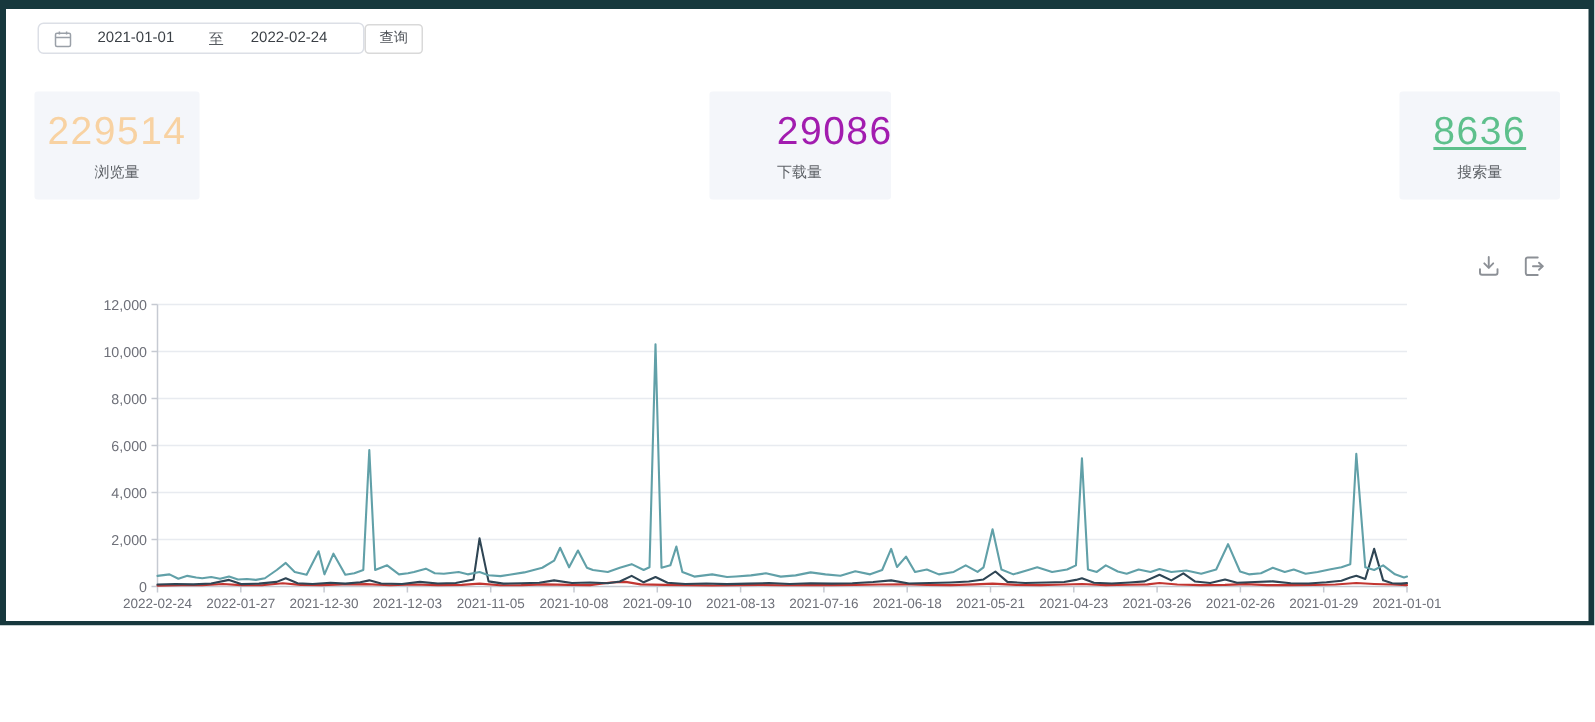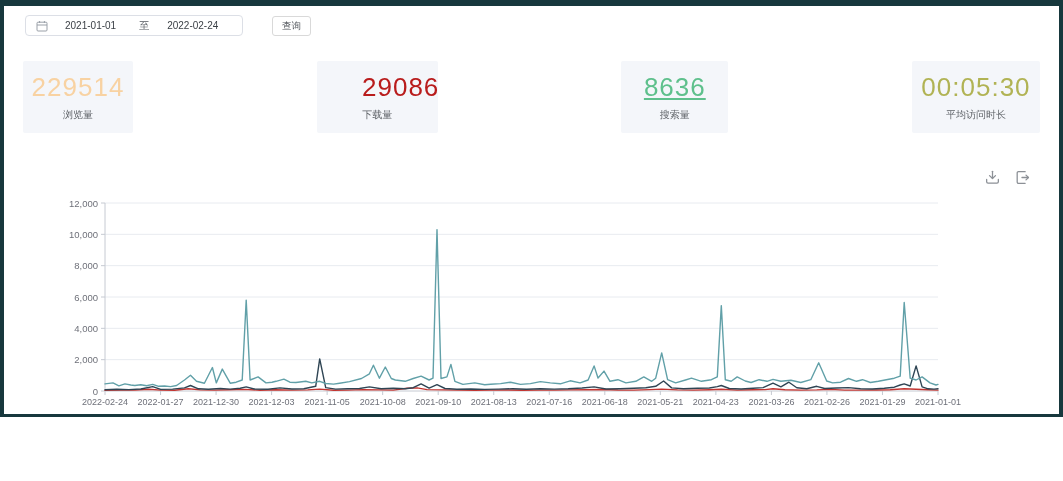--- a/index.html
+++ b/index.html
@@ -21,21 +21,21 @@
     width: 218px; height: 21px;
     border: 1px solid #dcdfe6; border-radius: 4px;
     background: #fff; display: flex; align-items: center;
     font-size: 10px; color: #3a3f45;
   }
   .cal-icon { margin-left: 10px; display: inline-flex; color: #9aa0a8; }
   .dr-start { margin-left: 17px; }
   .dr-sep  { margin-left: 23px; color: #55595f; }
   .dr-end  { margin-left: 18px; }
   .query-btn {
-    margin-left: 29px; height: 20px; padding: 0 9px;
+    margin-left: 0; height: 20px; padding: 0 9px;
     background: #fff; border: 1px solid #d9d9d9; border-radius: 3px;
     font-size: 9.5px; color: #51555b; line-height: 18px; cursor: pointer;
   }
 
   
   .stats-row { display: flex; justify-content: space-between; padding: 0 19px; margin-top: 25px; }
   .stat-card {
     height: 72px; background: #f4f6fa; border-radius: 2px;
     display: flex; flex-direction: column; align-items: center; justify-content: center;
   }
@@ -88,30 +88,26 @@
       </div>
       <button class="query-btn">查询</button>
     </div>
 
     <div class="stats-row">
       <div class="stat-card">
         <div class="stat-value" style="color: rgb(248, 210, 162);">229514</div>
         <div class="stat-label">浏览量</div>
       </div>
       <div class="stat-card">
-        <div class="stat-value" style="color: #b91c1c; margin-left: 47px;">29086</div>
+        <div class="stat-value" style="color: #a21caf; margin-left: 47px;">29086</div>
         <div class="stat-label">下载量</div>
       </div>
       <div class="stat-card">
         <div class="stat-value" style="color: rgb(94, 192, 140); text-decoration: underline;">8636</div>
         <div class="stat-label">搜索量</div>
-      </div>
-      <div class="stat-card">
-        <div class="stat-value" style="color: rgb(177, 179, 84);">00:05:30</div>
-        <div class="stat-label">平均访问时长</div>
       </div>
     </div>
 
     <div class="chart-tools">
       <span class="tool-btn">
         <svg width="17" height="17" viewBox="0 0 16 16" fill="none" stroke="currentColor" stroke-width="1.2" stroke-linecap="round" stroke-linejoin="round">
           <path d="M8 2.2v6.6"></path>
           <path d="M5.2 6.2 8 9l2.8-2.8"></path>
           <path d="M2.5 9.8v2.2a1.3 1.3 0 0 0 1.3 1.3h8.4a1.3 1.3 0 0 0 1.3-1.3V9.8"></path>
         </svg>

